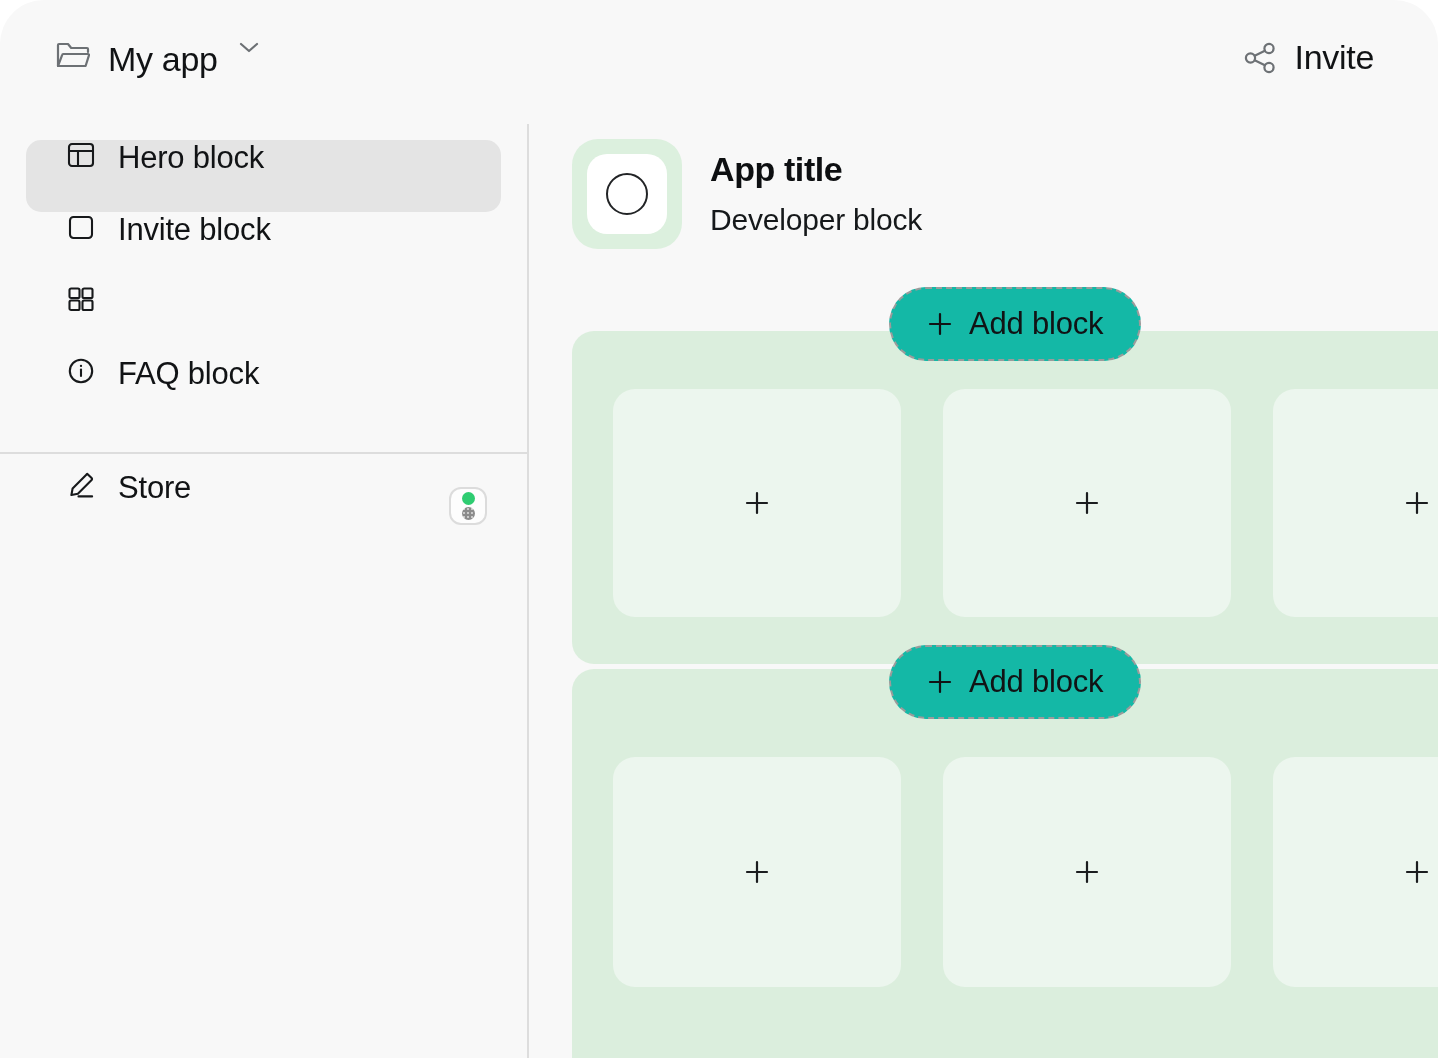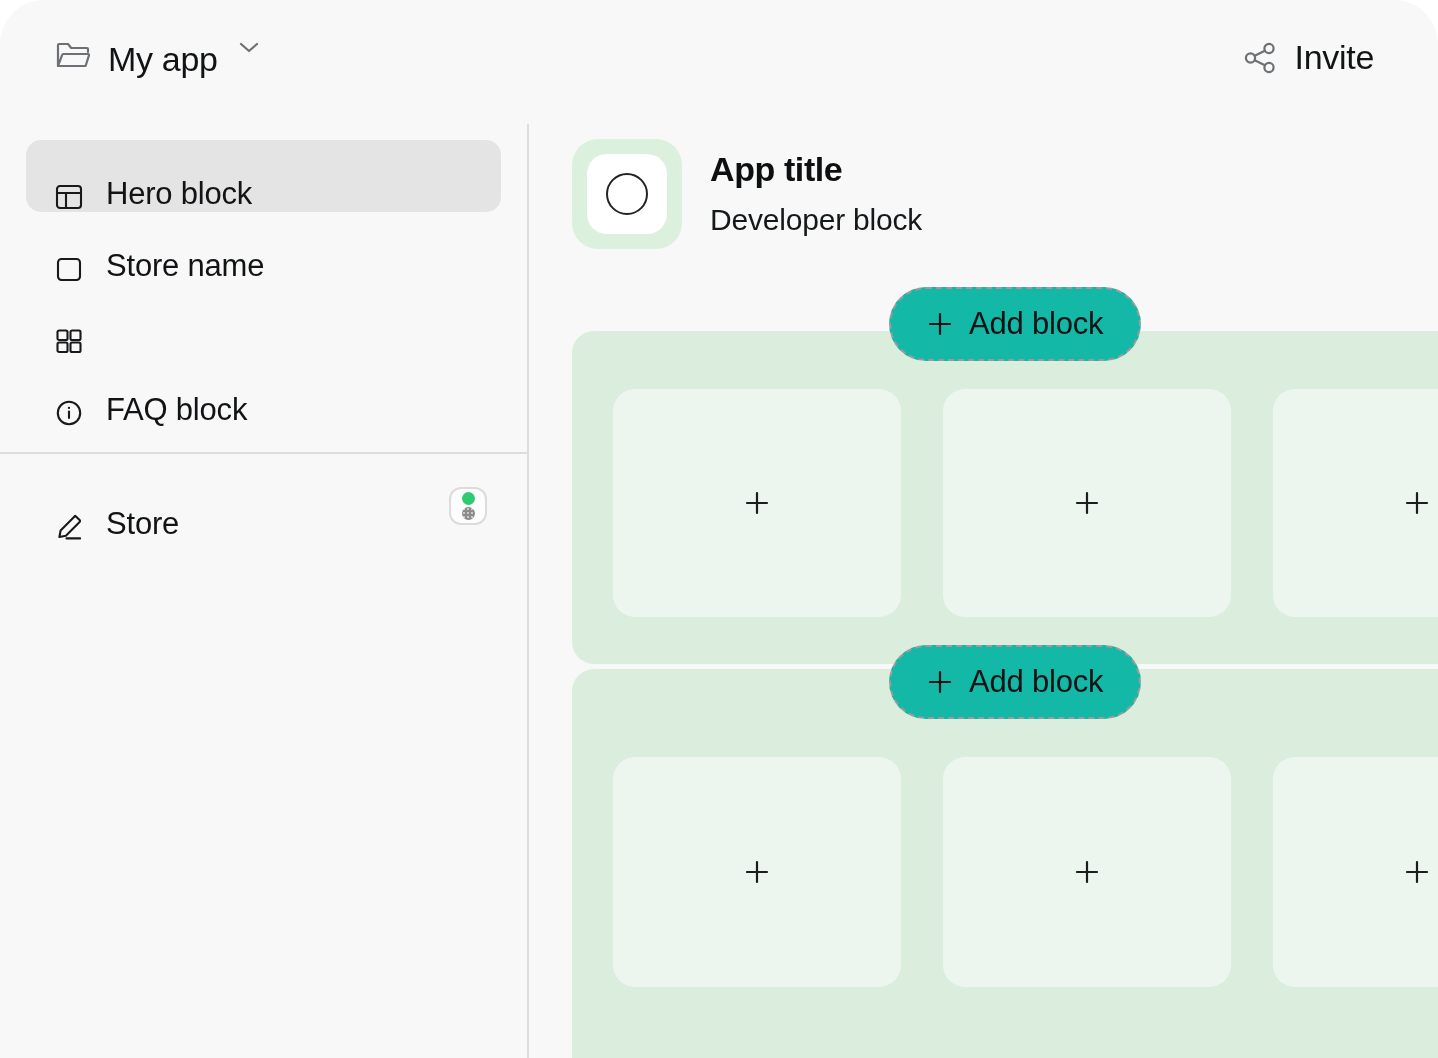--- a/index.html
+++ b/index.html
@@ -41,22 +41,22 @@
 
   
   #sidebar {
     position: absolute; left: 0; top: 124px; width: 529px; height: 934px;
     border-right: 2px solid #dddddd;
   }
   .nav-list { padding-top: 16px; }
   .nav-item {
     position: relative;
     margin: 0 26px; height: 72px;
-    display: flex; align-items: flex-end; gap: 22px;
-    padding: 0 28px;
+    display: flex; align-items: flex-start; gap: 22px;
+    padding: 0 40px;
     border-radius: 15px;
     cursor: pointer;
   }
   .nav-item.selected { background: #e4e4e4; }
   .nav-item .ico { width: 30px; height: 30px; flex: 0 0 30px; display: block; }
   .nav-item .lbl {
     font-size: 31px; color: #111315; letter-spacing: -0.2px; white-space: nowrap;
   }
   .nav-item .badge {
     position: absolute; right: 12px; top: 50%; transform: translateY(-50%);
@@ -205,21 +205,21 @@
         </span>
         <span class="lbl">Hero block</span>
       </div>
 
       <div class="nav-item">
         <span class="ico">
           <svg viewBox="0 0 30 30" width="30" height="30" fill="none" stroke="#17191b" stroke-width="2.1" stroke-linejoin="round">
             <rect x="4" y="5" width="22" height="21" rx="3.5"></rect>
           </svg>
         </span>
-        <span class="lbl">Store name</span>
+        <span class="lbl">Invite block</span>
       </div>
 
       <div class="nav-item">
         <span class="ico">
           <svg viewBox="0 0 30 30" width="30" height="30" fill="none" stroke="#17191b" stroke-width="2.1" stroke-linejoin="round">
             <rect x="3.5" y="4.5" width="10" height="9.5" rx="1.6"></rect>
             <rect x="16.5" y="4.5" width="10" height="9.5" rx="1.6"></rect>
             <rect x="3.5" y="16.5" width="10" height="9.5" rx="1.6"></rect>
             <rect x="16.5" y="16.5" width="10" height="9.5" rx="1.6"></rect>
           </svg>

